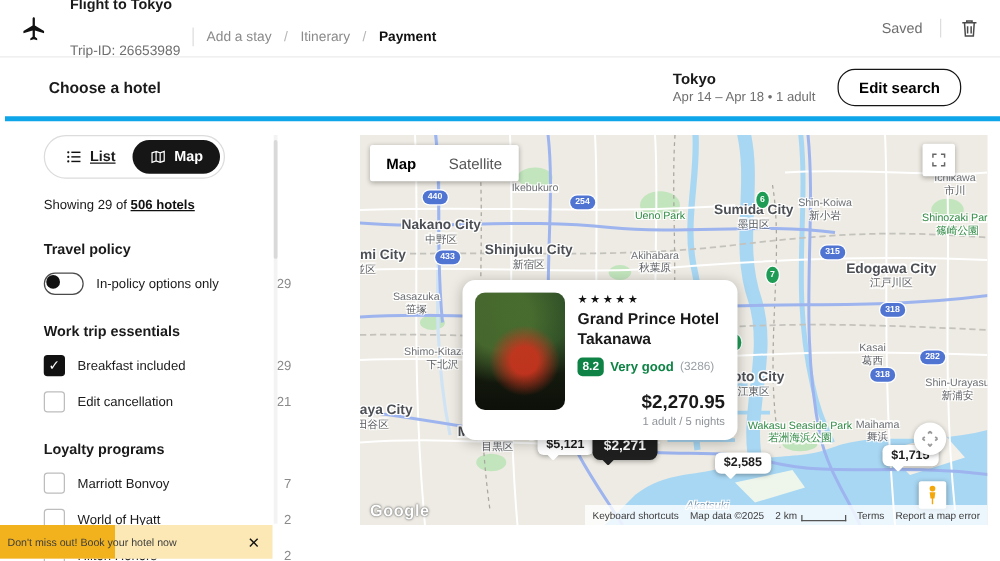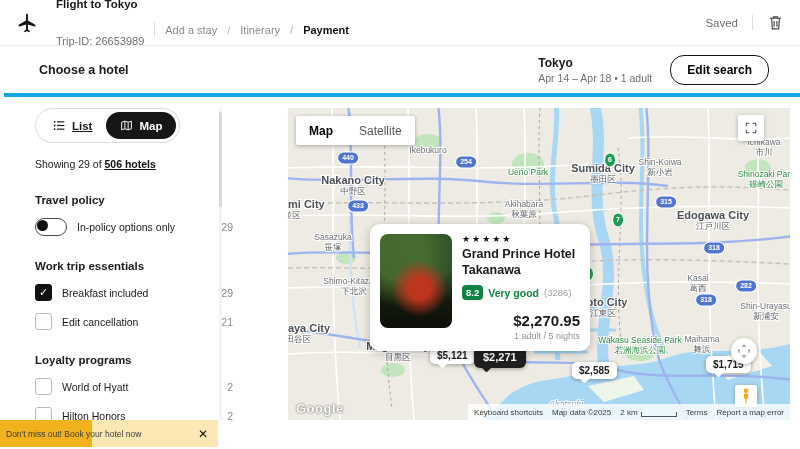--- a/index.html
+++ b/index.html
@@ -192,20 +192,25 @@
     </div>
     <div class="f-row">
       <div class="cb"></div>
       <span class="f-label">Edit cancellation</span>
       <span class="f-count">21</span>
     </div>
 
     <div class="f-head">Loyalty programs</div>
     <div class="f-row">
       <div class="cb"></div>
+      <span class="f-label">Marriott Bonvoy</span>
+      <span class="f-count">7</span>
+    </div>
+    <div class="f-row">
+      <div class="cb"></div>
       <span class="f-label">World of Hyatt</span>
       <span class="f-count">2</span>
     </div>
     <div class="f-row">
       <div class="cb"></div>
       <span class="f-label">Hilton Honors</span>
       <span class="f-count">2</span>
     </div>
     
     
@@ -276,20 +281,24 @@
         <path d="M-4,70 C60,76 130,66 200,74 C260,80 320,70 380,78"></path>
       </g>
     </svg>
 
     <div class="lbl town" style="left:140px;top:38px">
         <div class="en">Ikebukuro</div>
       </div>
     <div class="lbl city" style="left:65px;top:66px">
         <div class="en">Nakano City</div>
         <div class="ja">中野区</div>
+      </div>
+    <div class="lbl city" style="left:135px;top:86px">
+        <div class="en">Shinjuku City</div>
+        <div class="ja">新宿区</div>
       </div>
     <div class="lbl city" style="left:315px;top:54px">
         <div class="en">Sumida City</div>
         <div class="ja">墨田区</div>
       </div>
     <div class="lbl city" style="left:425px;top:101px">
         <div class="en">Edogawa City</div>
         <div class="ja">江戸川区</div>
       </div>
     <div class="lbl city" style="left:315px;top:188px">

